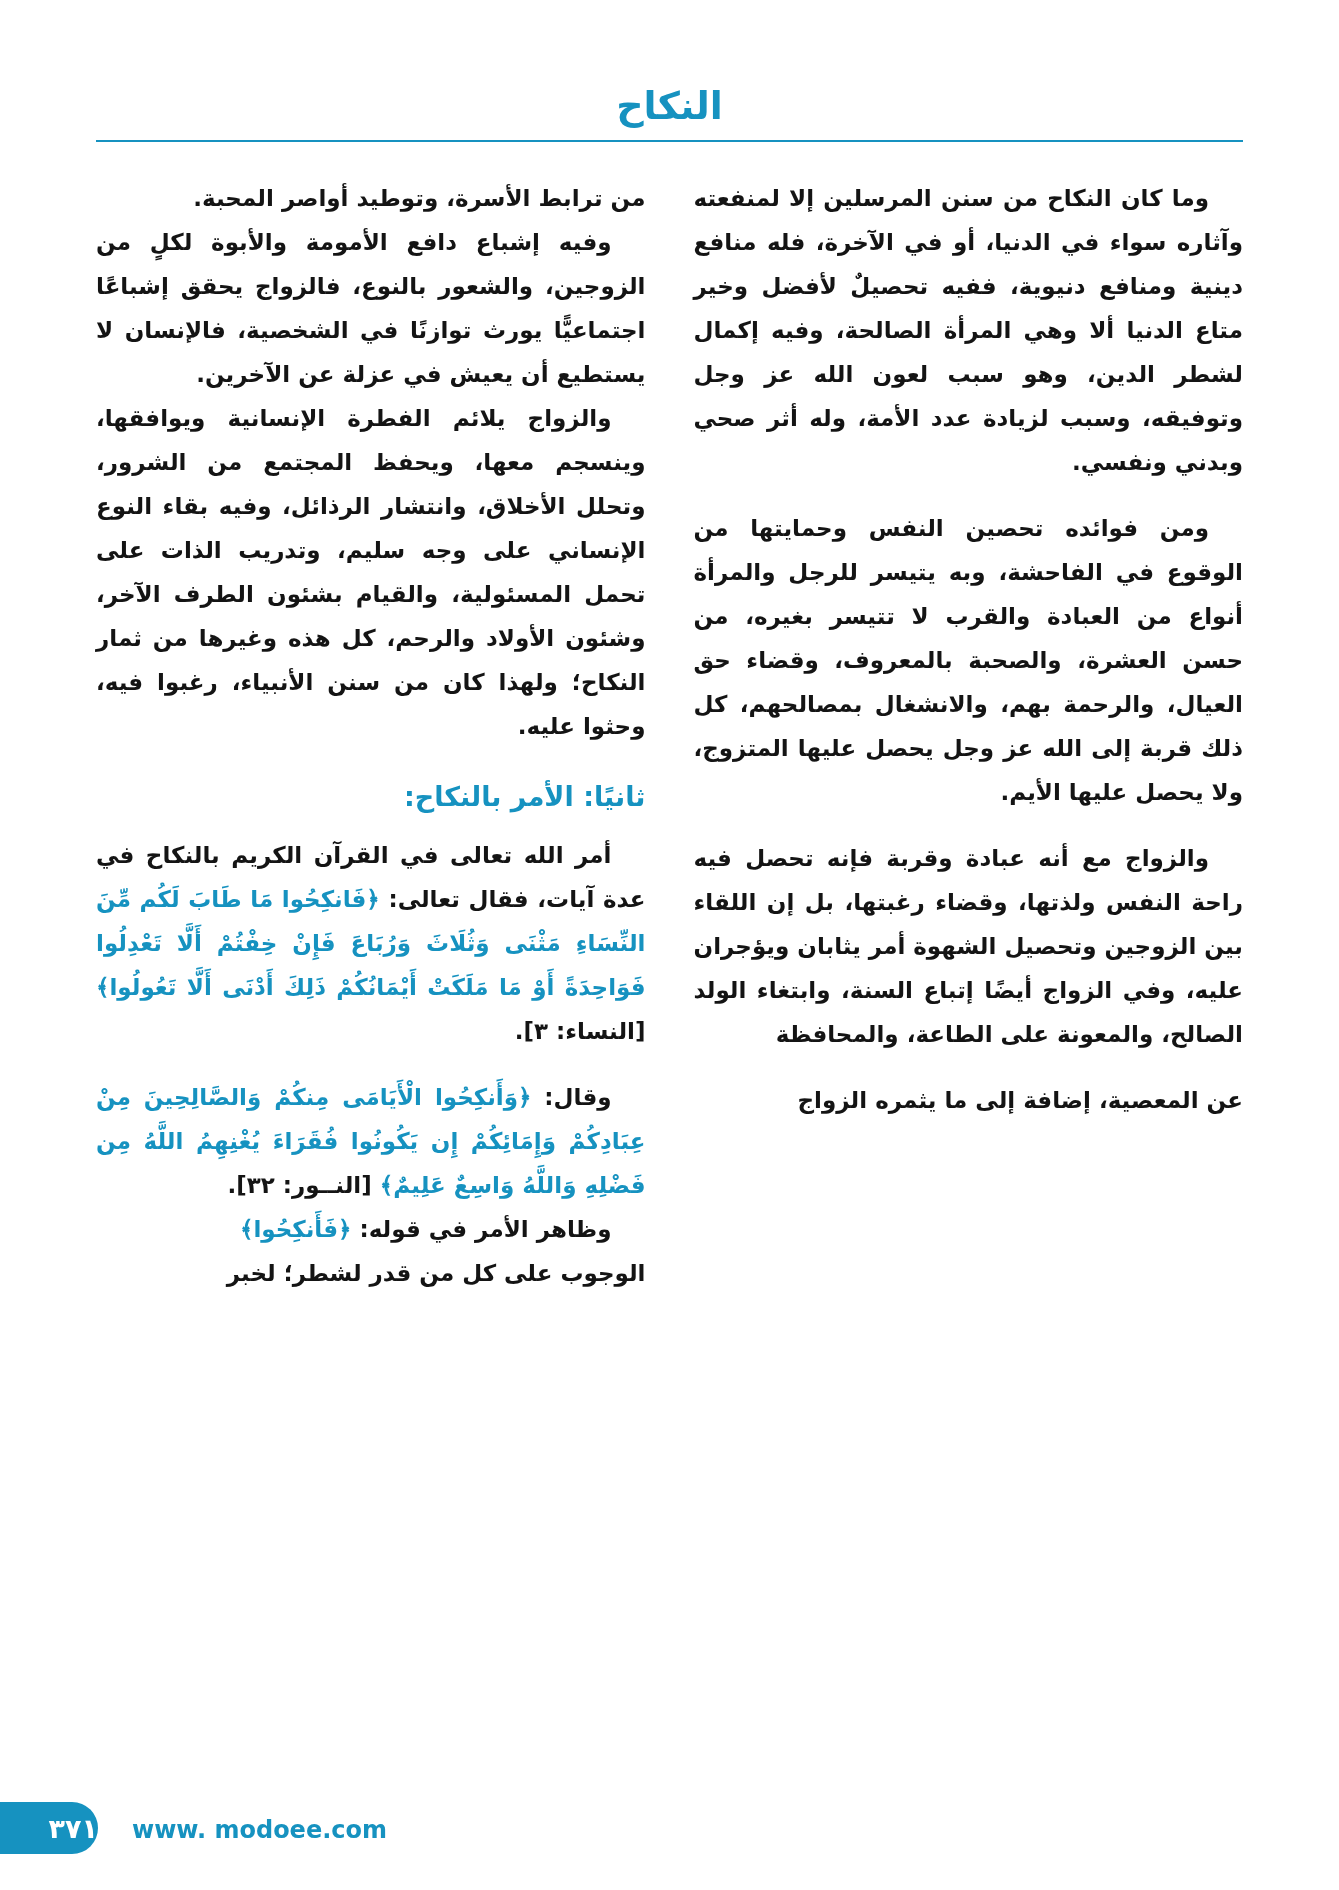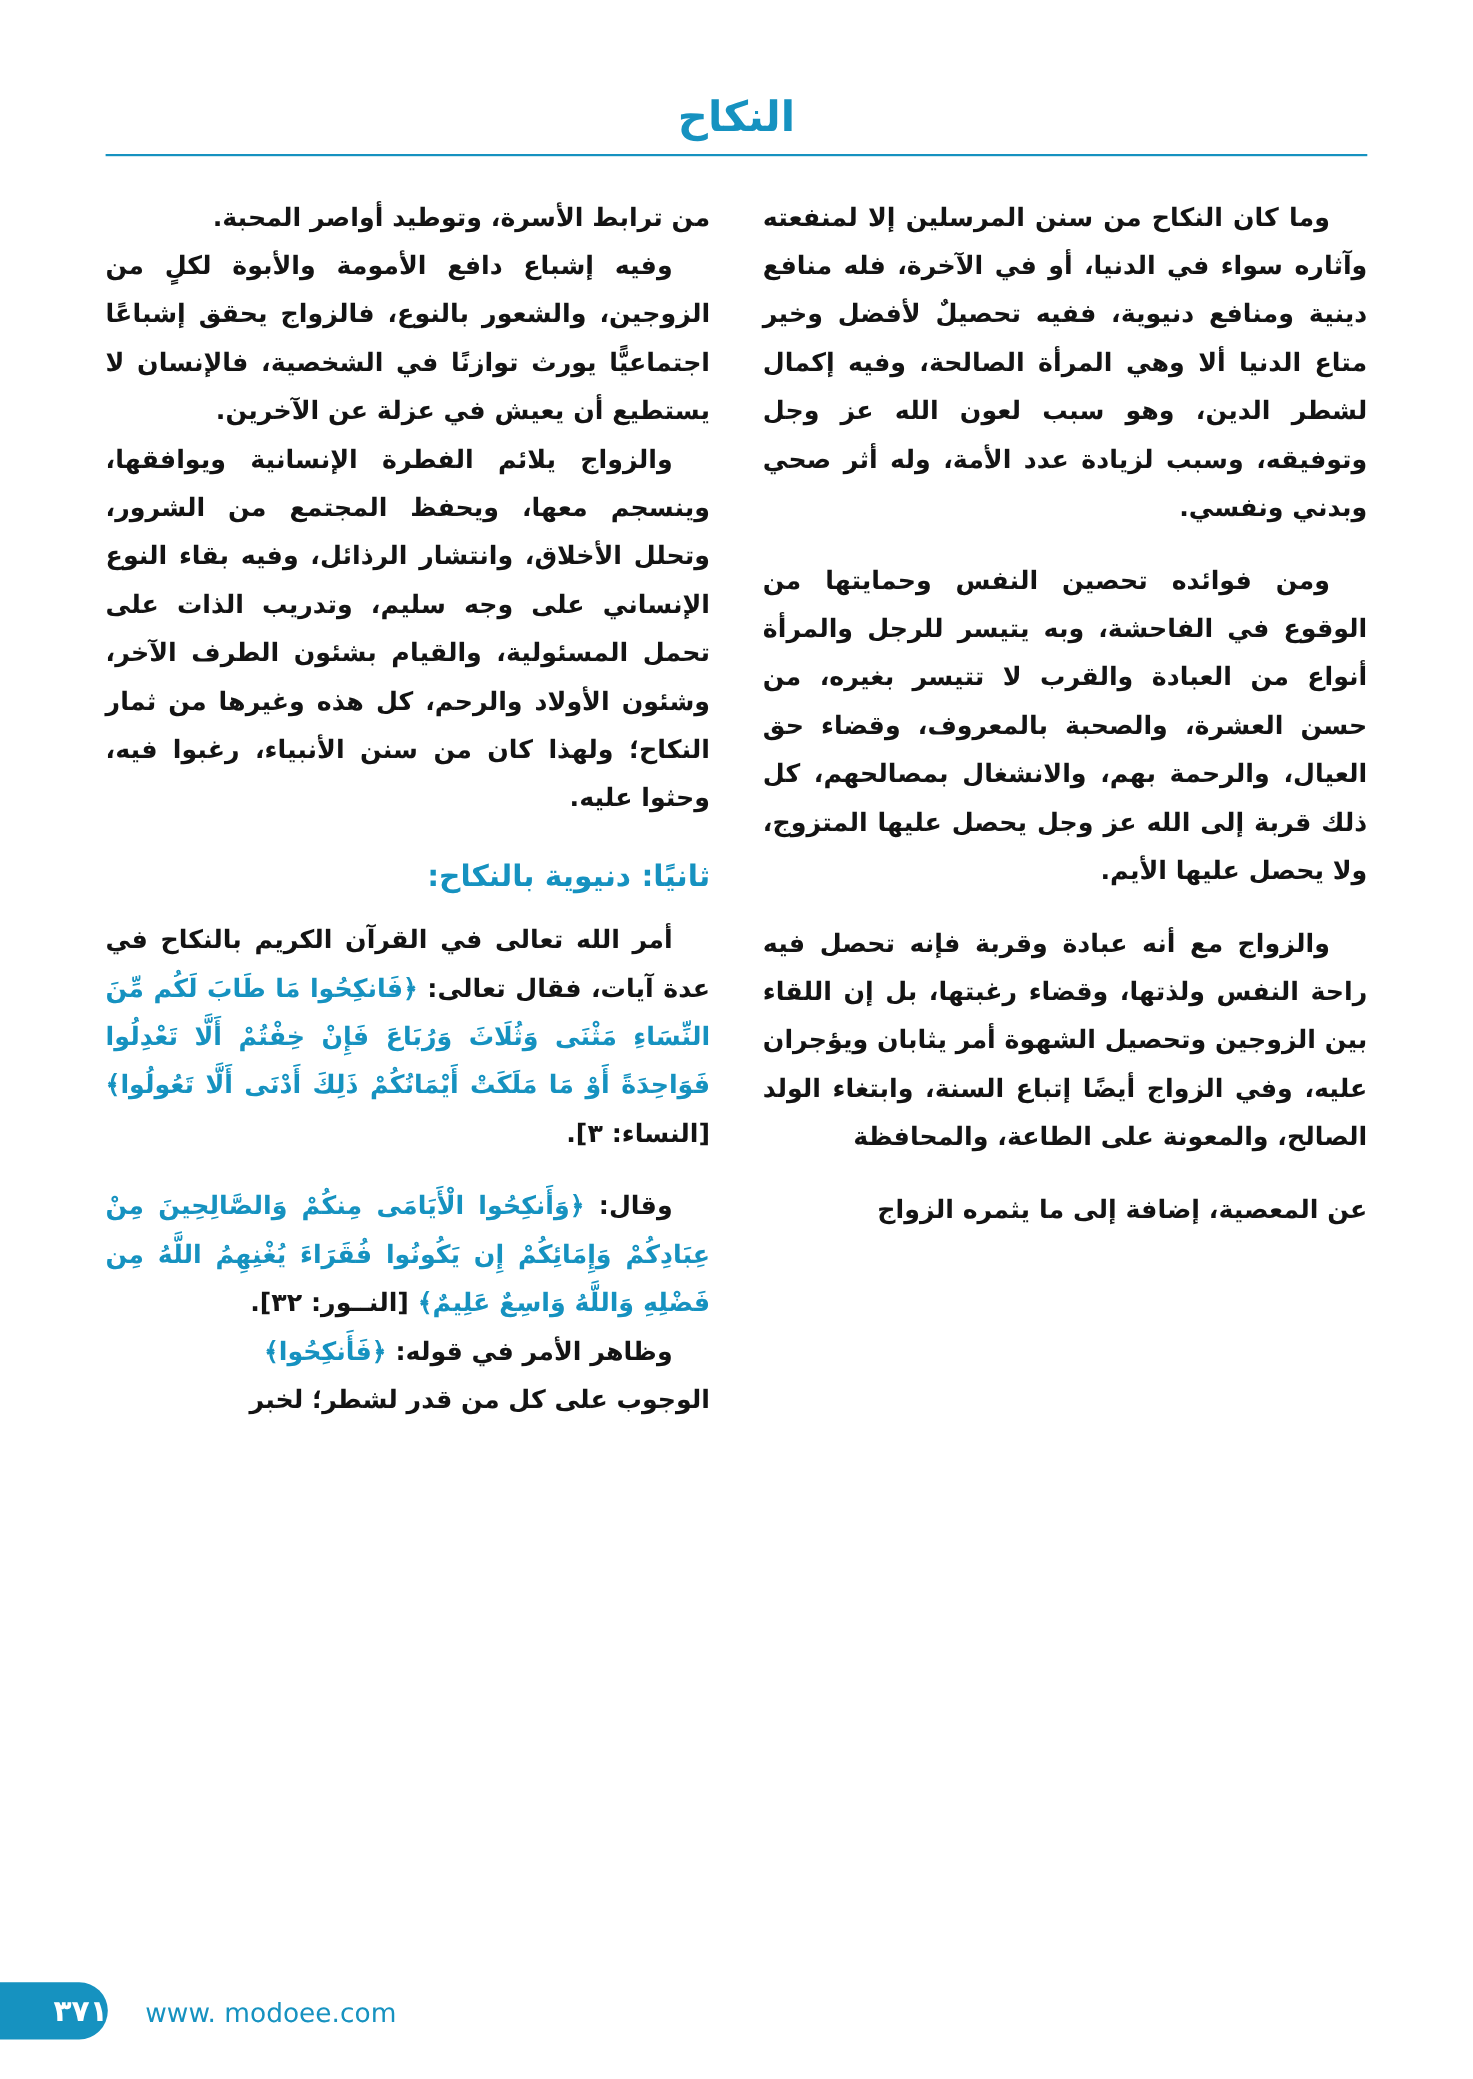--- a/index.html
+++ b/index.html
@@ -43,21 +43,21 @@
   .page-footer { position:absolute; left:0; bottom:0; width:100%; height:100px; }
   .page-pill {
     position:absolute; left:0; bottom:36px;
     width:98px; height:52px; background:var(--accent);
     border-radius:0 26px 26px 0;
     display:flex; align-items:center; justify-content:flex-start;
     color:#ffffff; font-size:27px; font-weight:bold;
   }
   .website {
     position:absolute; left:132px; bottom:46px;
-    color:var(--accent); font-size:24px; font-weight:normal;
+    color:var(--accent); font-size:24px; font-weight:bold;
     direction:ltr; unicode-bidi:isolate;text-align:center;
   }
 </style>
 </head>
 <body>
 
 <div class="page">
 
   <header class="page-header">
     <h1 class="chapter-title">النكاح</h1>
@@ -70,21 +70,21 @@
       <p class="para">وما كان النكاح من سنن المرسلين إلا لمنفعته وآثاره سواء في الدنيا، أو في الآخرة، فله منافع دينية ومنافع دنيوية، ففيه تحصيلٌ لأفضل وخير متاع الدنيا ألا وهي المرأة الصالحة، وفيه إكمال لشطر الدين، وهو سبب لعون الله عز وجل وتوفيقه، وسبب لزيادة عدد الأمة، وله أثر صحي وبدني ونفسي.</p>
       <p class="para gap-top">ومن فوائده تحصين النفس وحمايتها من الوقوع في الفاحشة، وبه يتيسر للرجل والمرأة أنواع من العبادة والقرب لا تتيسر بغيره، من حسن العشرة، والصحبة بالمعروف، وقضاء حق العيال، والرحمة بهم، والانشغال بمصالحهم، كل ذلك قربة إلى الله عز وجل يحصل عليها المتزوج، ولا يحصل عليها الأيم.</p>
       <p class="para gap-top">والزواج مع أنه عبادة وقربة فإنه تحصل فيه راحة النفس ولذتها، وقضاء رغبتها، بل إن اللقاء بين الزوجين وتحصيل الشهوة أمر يثابان ويؤجران عليه، وفي الزواج أيضًا إتباع السنة، وابتغاء الولد الصالح، والمعونة على الطاعة، والمحافظة</p>
       <p class="para no-indent gap-top">عن المعصية، إضافة إلى ما يثمره الزواج</p>
     </section>
 
     <section class="col">
       <p class="para no-indent">من ترابط الأسرة، وتوطيد أواصر المحبة.</p>
       <p class="para">وفيه إشباع دافع الأمومة والأبوة لكلٍ من الزوجين، والشعور بالنوع، فالزواج يحقق إشباعًا اجتماعيًّا يورث توازنًا في الشخصية، فالإنسان لا يستطيع أن يعيش في عزلة عن الآخرين.</p>
       <p class="para">والزواج يلائم الفطرة الإنسانية ويوافقها، وينسجم معها، ويحفظ المجتمع من الشرور، وتحلل الأخلاق، وانتشار الرذائل، وفيه بقاء النوع الإنساني على وجه سليم، وتدريب الذات على تحمل المسئولية، والقيام بشئون الطرف الآخر، وشئون الأولاد والرحم، كل هذه وغيرها من ثمار النكاح؛ ولهذا كان من سنن الأنبياء، رغبوا فيه، وحثوا عليه.</p>
-      <h2 class="section-heading">ثانيًا: دنيوية بالنكاح:</h2>
+      <h2 class="section-heading">ثانيًا: الأمر بالنكاح:</h2>
       <p class="para">
         <span>أمر الله تعالى في القرآن الكريم بالنكاح في عدة آيات، فقال تعالى: </span><span class="quran">﴿فَانكِحُوا مَا طَابَ لَكُم مِّنَ النِّسَاءِ مَثْنَى وَثُلَاثَ وَرُبَاعَ فَإِنْ خِفْتُمْ أَلَّا تَعْدِلُوا فَوَاحِدَةً أَوْ مَا مَلَكَتْ أَيْمَانُكُمْ ذَلِكَ أَدْنَى أَلَّا تَعُولُوا﴾</span><span class="ref"> [النساء: ٣].</span>
       </p>
       <p class="para gap-top">
         <span>وقال: </span><span class="quran">﴿وَأَنكِحُوا الْأَيَامَى مِنكُمْ وَالصَّالِحِينَ مِنْ عِبَادِكُمْ وَإِمَائِكُمْ إِن يَكُونُوا فُقَرَاءَ يُغْنِهِمُ اللَّهُ مِن فَضْلِهِ وَاللَّهُ وَاسِعٌ عَلِيمٌ﴾</span><span class="ref"> [النــور: ٣٢].</span>
       </p>
       <p class="para">
         <span>وظاهر الأمر في قوله: </span><span class="quran">﴿فَأَنكِحُوا﴾</span>
       </p>
       <p class="para no-indent">الوجوب على كل من قدر لشطر؛ لخبر</p>

